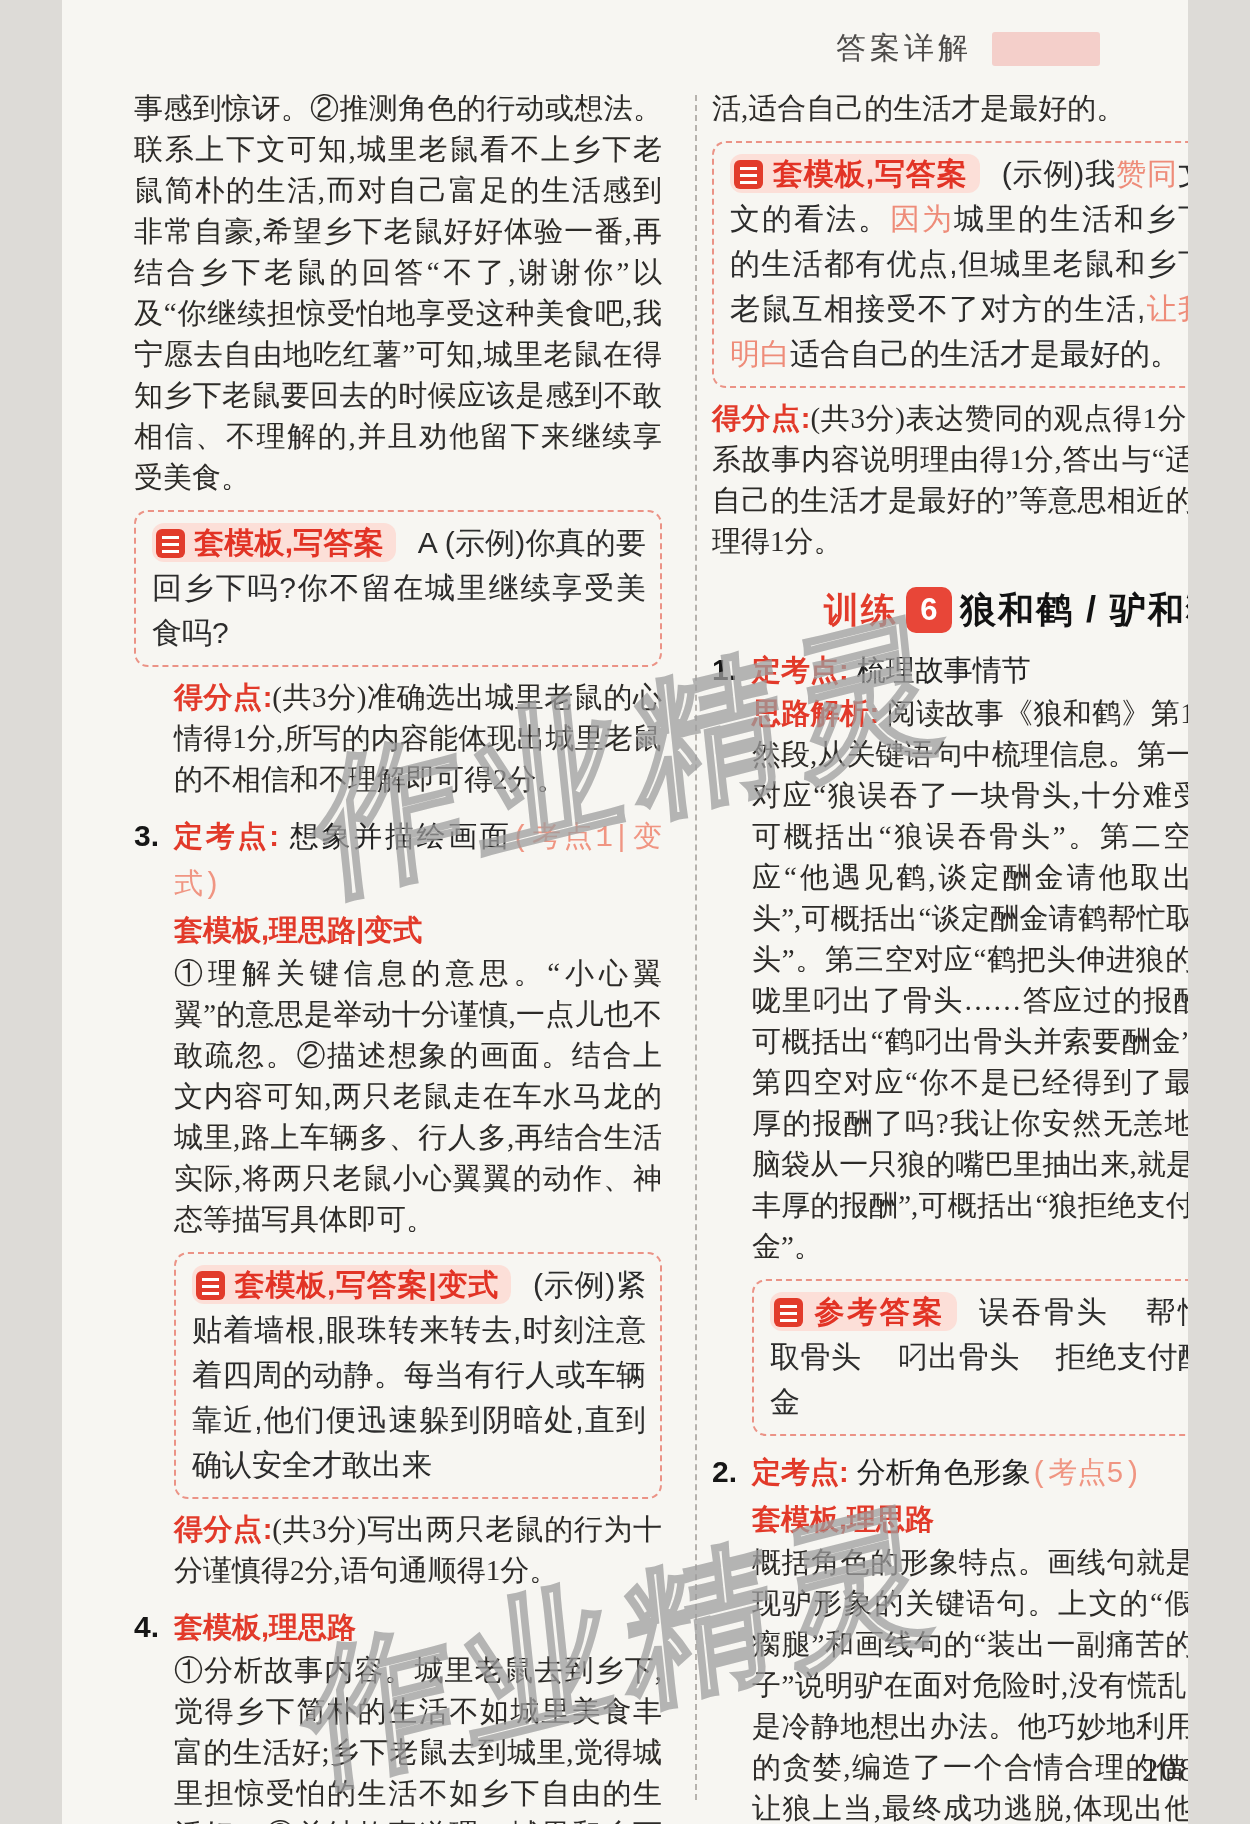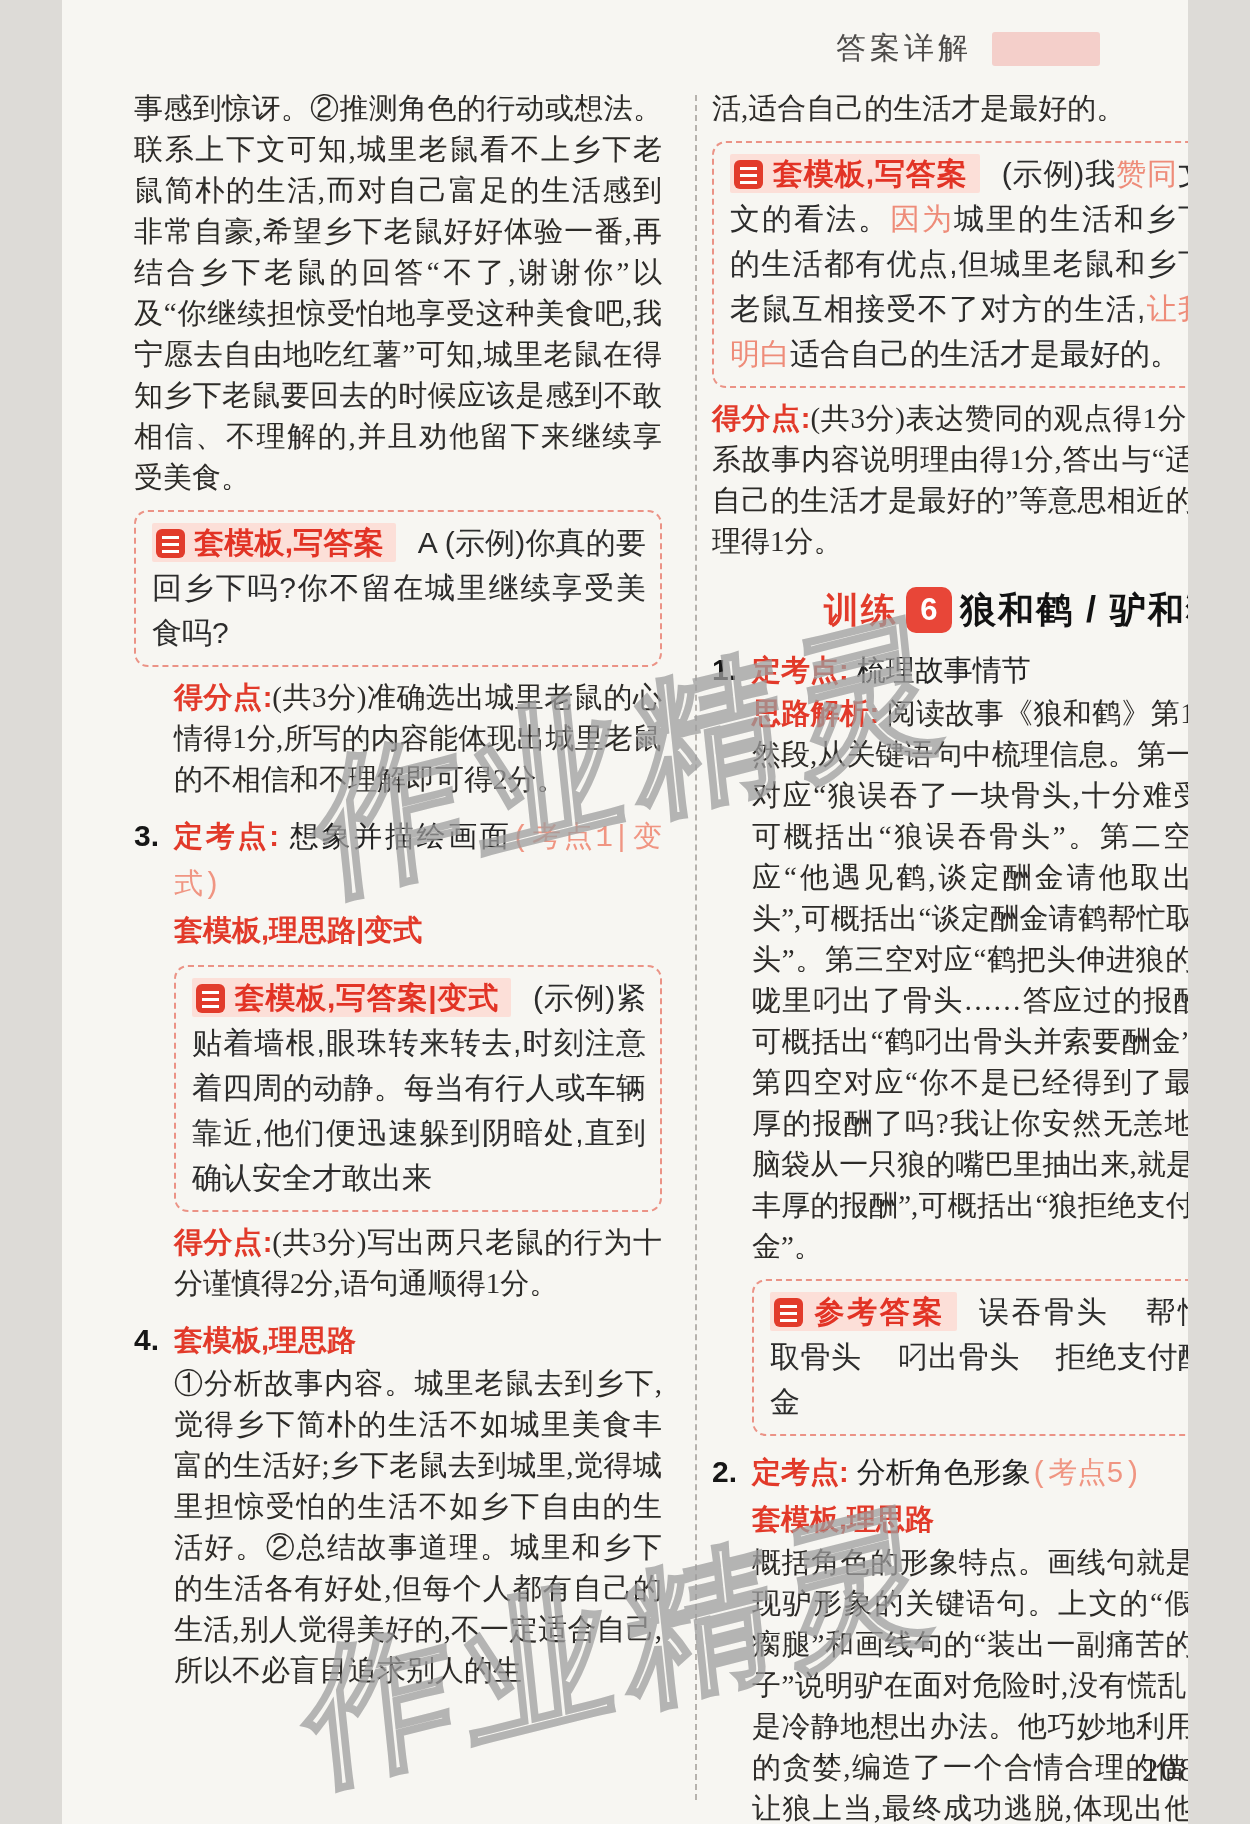--- a/index.html
+++ b/index.html
@@ -25,21 +25,21 @@
   .tag{color:#f09582;font-family:Liberation Mono, monospace;}
   .body-kai{font-family:"Liberation Serif",serif;}
   
   .score{padding-left:40px;margin-top:8px;}
   
   .abox{border:2px dashed #eb9386;border-radius:14px;padding:8px 14px 10px 16px;
         margin:12px 0 10px 0;font-family:"Liberation Sans",sans-serif;font-size:30px;
         line-height:45px;color:#2c2c2c;text-align:justify;}
   .abox-in{margin-left:40px;}
   .box-label{background:#fcdfd8;color:#e23325;font-weight:bold;padding:3px 12px 3px 4px;
-             margin-right:22px;white-space:nowrap;border-radius:2px;}
+             margin-right:22px;white-space:nowrap;border-radius:12px;}
   .doc-icon{display:inline-block;width:29px;height:29px;background:#e23b2b;border-radius:6px;
             position:relative;vertical-align:-5px;margin-right:9px;}
   .doc-icon::before{content:"";position:absolute;left:6px;right:6px;top:7px;height:17px;
             background:repeating-linear-gradient(to bottom,#ffffff 0 3px,transparent 3px 7px);}
   .hl{color:#ee8c79;}
   .ans-item{margin-right:36px;}
   .ans-item:last-child{margin-right:0;}
   
   .sec{display:flex;align-items:center;justify-content:flex-end;gap:8px;margin:24px 0 6px 0;
        font-family:"Liberation Sans",sans-serif;line-height:48px;}
@@ -76,20 +76,21 @@
     <div class="abox">
       <span class="box-label"><span class="doc-icon"></span><span>套模板,写答案</span></span><span>A (示例)你真的要回乡下吗?你不留在城里继续享受美食吗?</span>
     </div>
 
     <p class="score body-kai"><span class="red-b">得分点:</span><span>(共3分)准确选出城里老鼠的心情得1分,所写的内容能体现出城里老鼠的不相信和不理解即可得2分。</span></p>
 
     <div class="item">
       <span class="item-num">3.</span>
       <p class="kd-line"><span class="red-b">定考点:</span> <span>想象并描绘画面</span><span class="tag">(考点1|变式)</span></p>
       <p class="kd-line"><span class="red-b">套模板,理思路|变式</span></p>
+      <p class="body-kai">①理解关键信息的意思。“小心翼翼”的意思是举动十分谨慎,一点儿也不敢疏忽。②描述想象的画面。结合上文内容可知,两只老鼠走在车水马龙的城里,路上车辆多、行人多,再结合生活实际,将两只老鼠小心翼翼的动作、神态等描写具体即可。</p>
     </div>
 
     <div class="abox abox-in">
       <span class="box-label"><span class="doc-icon"></span><span>套模板,写答案|变式</span></span><span>(示例)紧贴着墙根,眼珠转来转去,时刻注意着四周的动静。每当有行人或车辆靠近,他们便迅速躲到阴暗处,直到确认安全才敢出来</span>
     </div>
 
     <p class="score body-kai"><span class="red-b">得分点:</span><span>(共3分)写出两只老鼠的行为十分谨慎得2分,语句通顺得1分。</span></p>
 
     <div class="item">
       <span class="item-num">4.</span>

